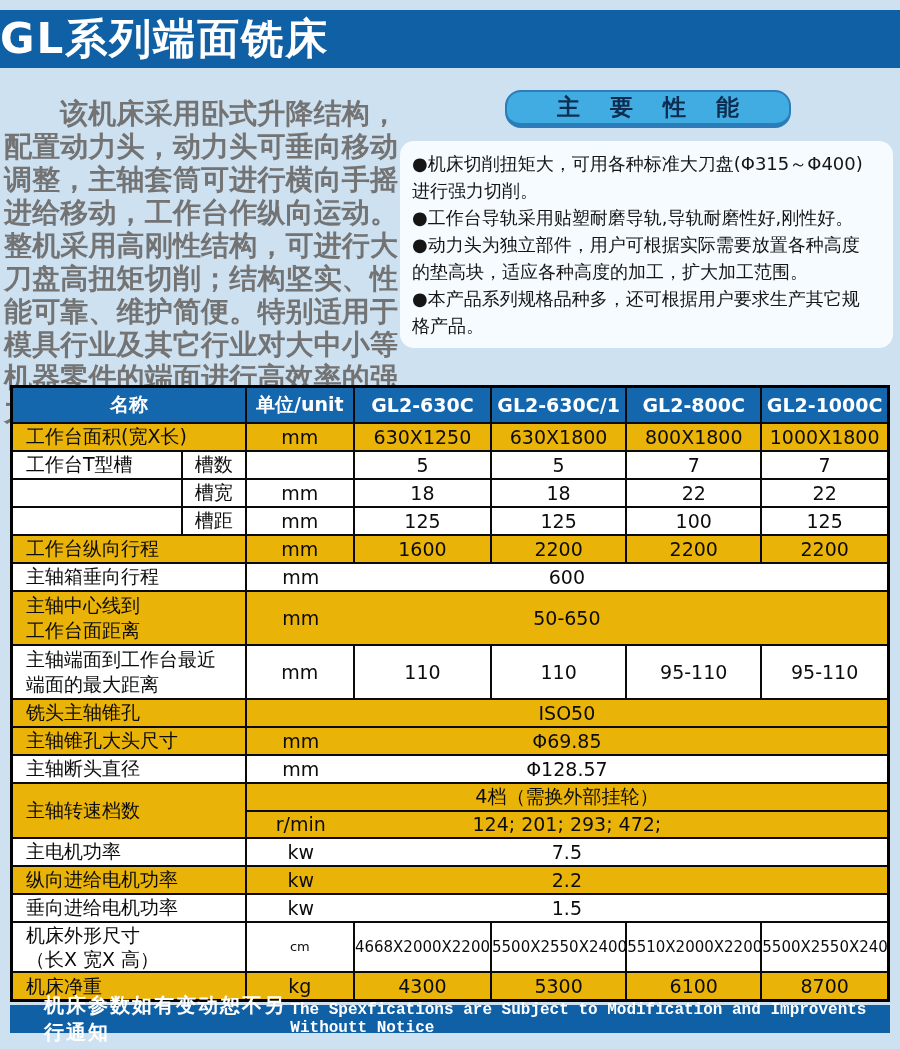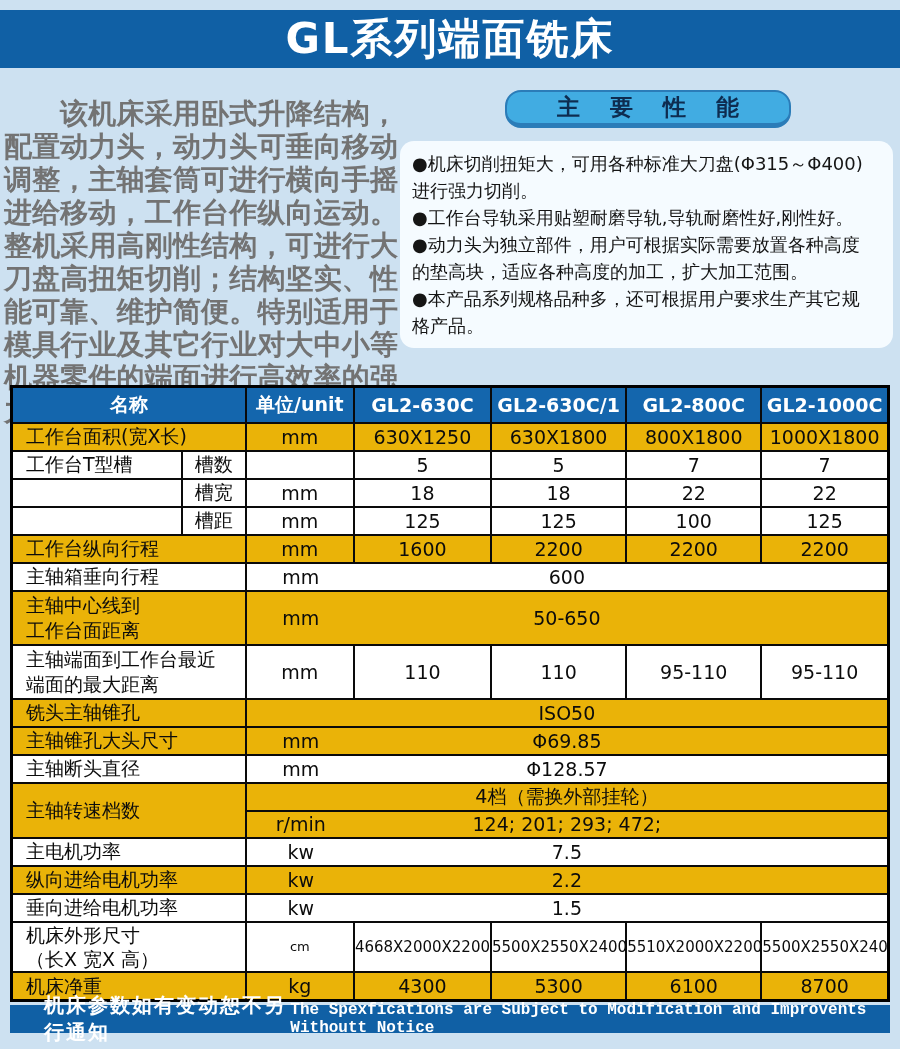--- a/index.html
+++ b/index.html
@@ -6,21 +6,21 @@
   html,body { width:900px; }
   body {
     font-family:"DejaVu Sans","Liberation Sans",sans-serif;
     background:#cde1f1;
   }
   .page { position:relative; width:900px; height:1049px; background:#cde1f1; overflow:hidden; }
 
   
   .banner {
     position:absolute; top:10px; left:0; width:900px; height:58px;
-    background:#1060a5; display:flex; align-items:center; justify-content:center;
+    background:#1060a5; display:flex; align-items:center; 
   }
   .banner h1 {
     color:#ffffff; font-size:42px; font-weight:bold; letter-spacing:2px;
     font-family:"DejaVu Sans","Liberation Sans",sans-serif;
   }
 
   
   .intro {
     position:absolute; top:97px; left:4px; width:394px;
     font-family:"DejaVu Serif","Liberation Serif",serif;

